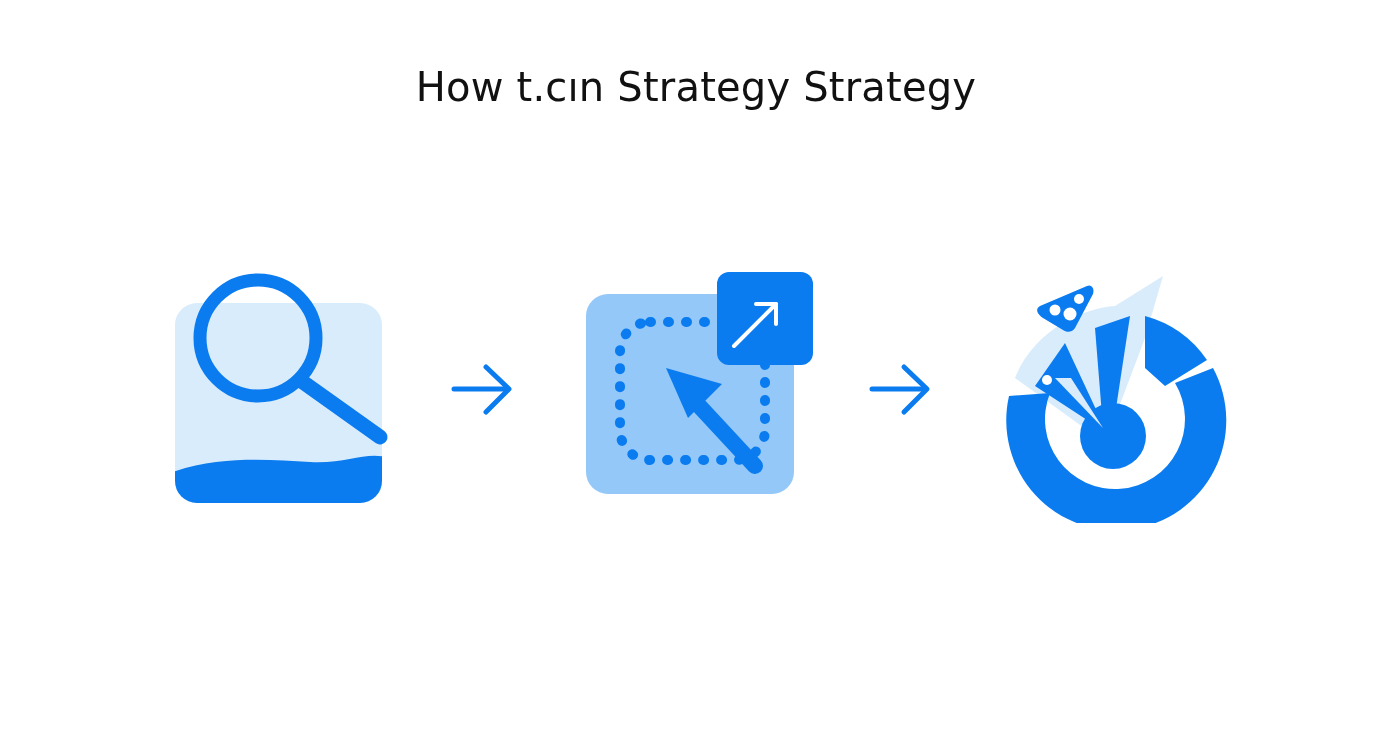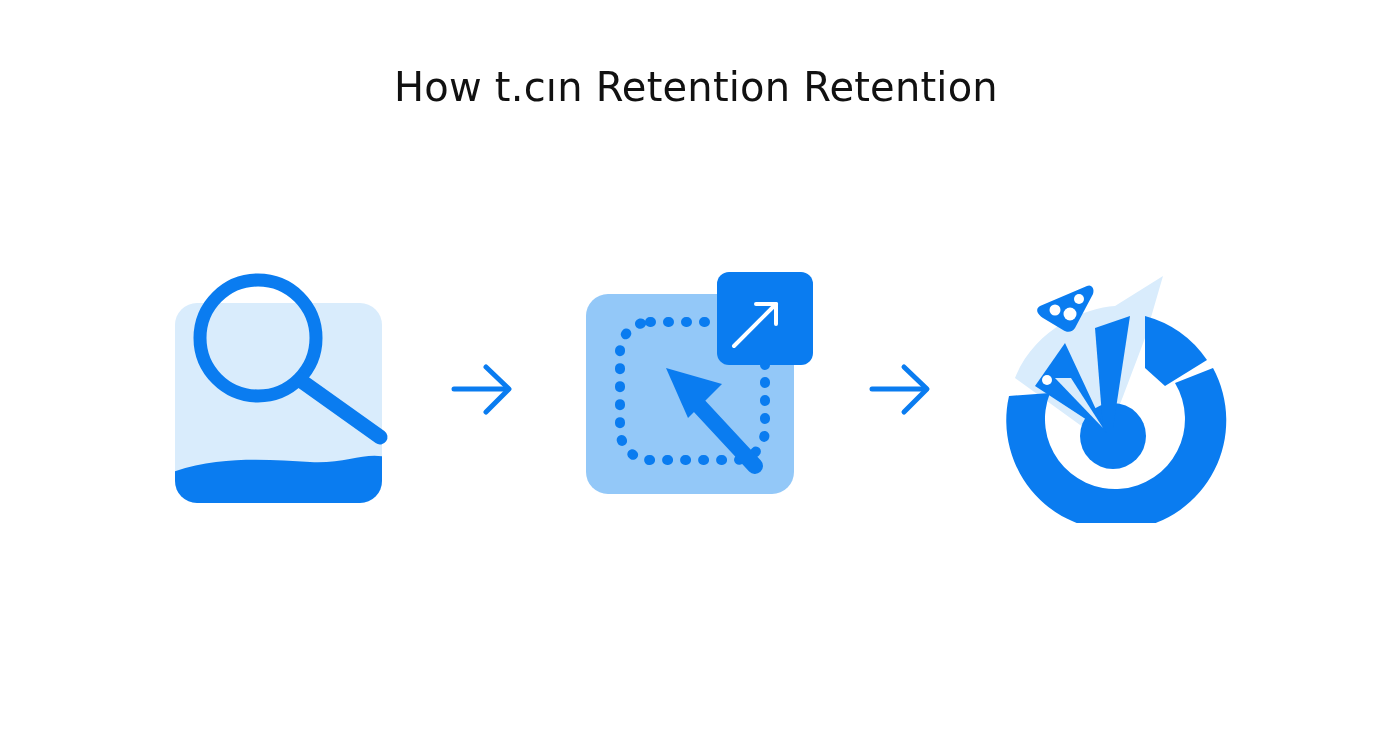--- a/index.html
+++ b/index.html
@@ -11,21 +11,21 @@
     position: absolute; left: 0; top: 64px; width: 1392px; text-align: center;
     font-size: 40px; color: #111111; letter-spacing: 0.2px; font-family: "DejaVu Sans", sans-serif;
     font-weight: normal;
   }
   .step { position: absolute; }
   .arrow { position: absolute; }
 </style>
 </head>
 <body>
 
-<div class="title">Ноw t.cın Retention Retention</div>
+<div class="title">Ноw t.cın Strategy Strategy</div>
 
 <div class="step" style="left:160px; top:255px; width:240px; height:260px;">
   <svg width="240" height="260" viewBox="0 0 240 260">
     <defs>
       <clipPath id="sq1">
           <rect x="15" y="48" width="207" height="200" rx="22"></rect>
         </clipPath>
     </defs>
     <rect x="15" y="48" width="207" height="200" rx="22" fill="#d9ecfc"></rect>
     <path clip-path="url(#sq1)" d="M10 218 C 60 200, 110 205, 150 207 C 185 209, 205 197, 225 202 L 225 260 L 10 260 Z" fill="#0a7cf0"></path>

